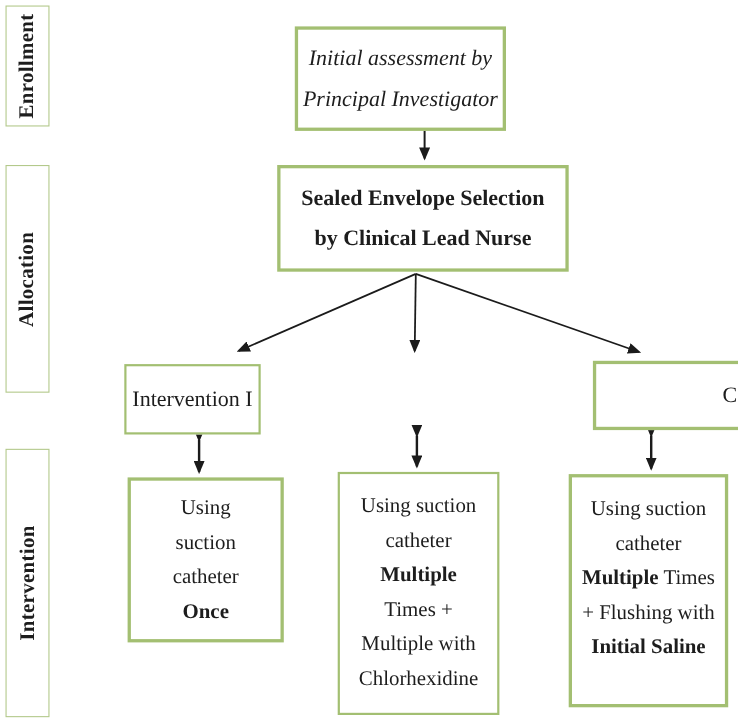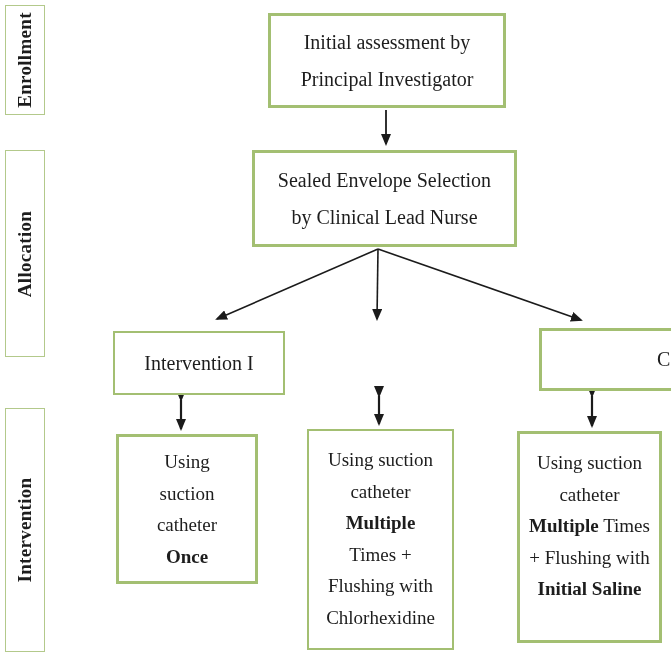--- a/index.html
+++ b/index.html
@@ -42,25 +42,25 @@
     white-space:nowrap;
     font-weight:bold;
     font-size:19px;
     letter-spacing:.3px;
   }
   .stage-enrollment{left:5px;top:5px;width:40px;height:110px;}
   .stage-allocation{left:5px;top:150px;width:40px;height:207px;}
   .stage-intervention{left:5px;top:408px;width:40px;height:244px;}
 
   .two-line{justify-content:center;font-size:20px;line-height:37px;}
-  .node-initial{left:268px;top:13px;width:238px;height:95px;}
-  .node-sealed{left:252px;top:150px;width:265px;height:97px;}
+  .node-initial{left:268px;top:24px;width:192px;height:95px;font-style:italic;}
+  .node-sealed{left:252px;top:150px;width:265px;height:97px;font-weight:bold;}
 
   .head{justify-content:center;font-size:20px;}
-  .node-arm1{left:113px;top:331px;width:172px;height:64px;}
+  .node-arm1{left:113px;top:331px;width:124px;height:64px;}
   .node-arm2{left:304px;top:329px;width:152px;height:62px;}
   .node-arm3{left:539px;top:328px;width:182px;height:63px;align-items:flex-end;}
 
   .detail{font-size:19px;}
   .detail .tline{line-height:31.5px;}
   .node-detail1{left:116px;top:434px;width:142px;height:150px;justify-content:center;}
   .node-detail2{left:307px;top:429px;width:147px;height:221px;padding-top:13px;}
   .node-detail3{left:517px;top:431px;width:145px;height:212px;padding-top:13px;}
 </style>
 </head>
@@ -114,21 +114,21 @@
       <div class="tline"><span>Using</span></div>
       <div class="tline"><span>suction</span></div>
       <div class="tline"><span>catheter</span></div>
       <div class="tline"><span style="font-weight: bold;">Once</span></div>
     </div>
   <div class="node b2 detail node-detail2">
       <div class="tline"><span>Using suction</span></div>
       <div class="tline"><span>catheter</span></div>
       <div class="tline"><span style="font-weight: bold;">Multiple</span></div>
       <div class="tline"><span>Times +</span></div>
-      <div class="tline"><span>Flushing with</span></div>
+      <div class="tline"><span>Multiple with</span></div>
       <div class="tline"><span style="font-weight: normal;">Chlorhexidine</span></div>
     </div>
   <div class="node b3 detail node-detail3">
       <div class="tline"><span>Using suction</span></div>
       <div class="tline"><span>catheter</span></div>
       <div class="tline"><span style="font-weight: bold;">Multiple</span><span> Times</span></div>
       <div class="tline"><span>+ Flushing with</span></div>
       <div class="tline"><span style="font-weight: bold;">Initial Saline</span></div>
     </div>
 

